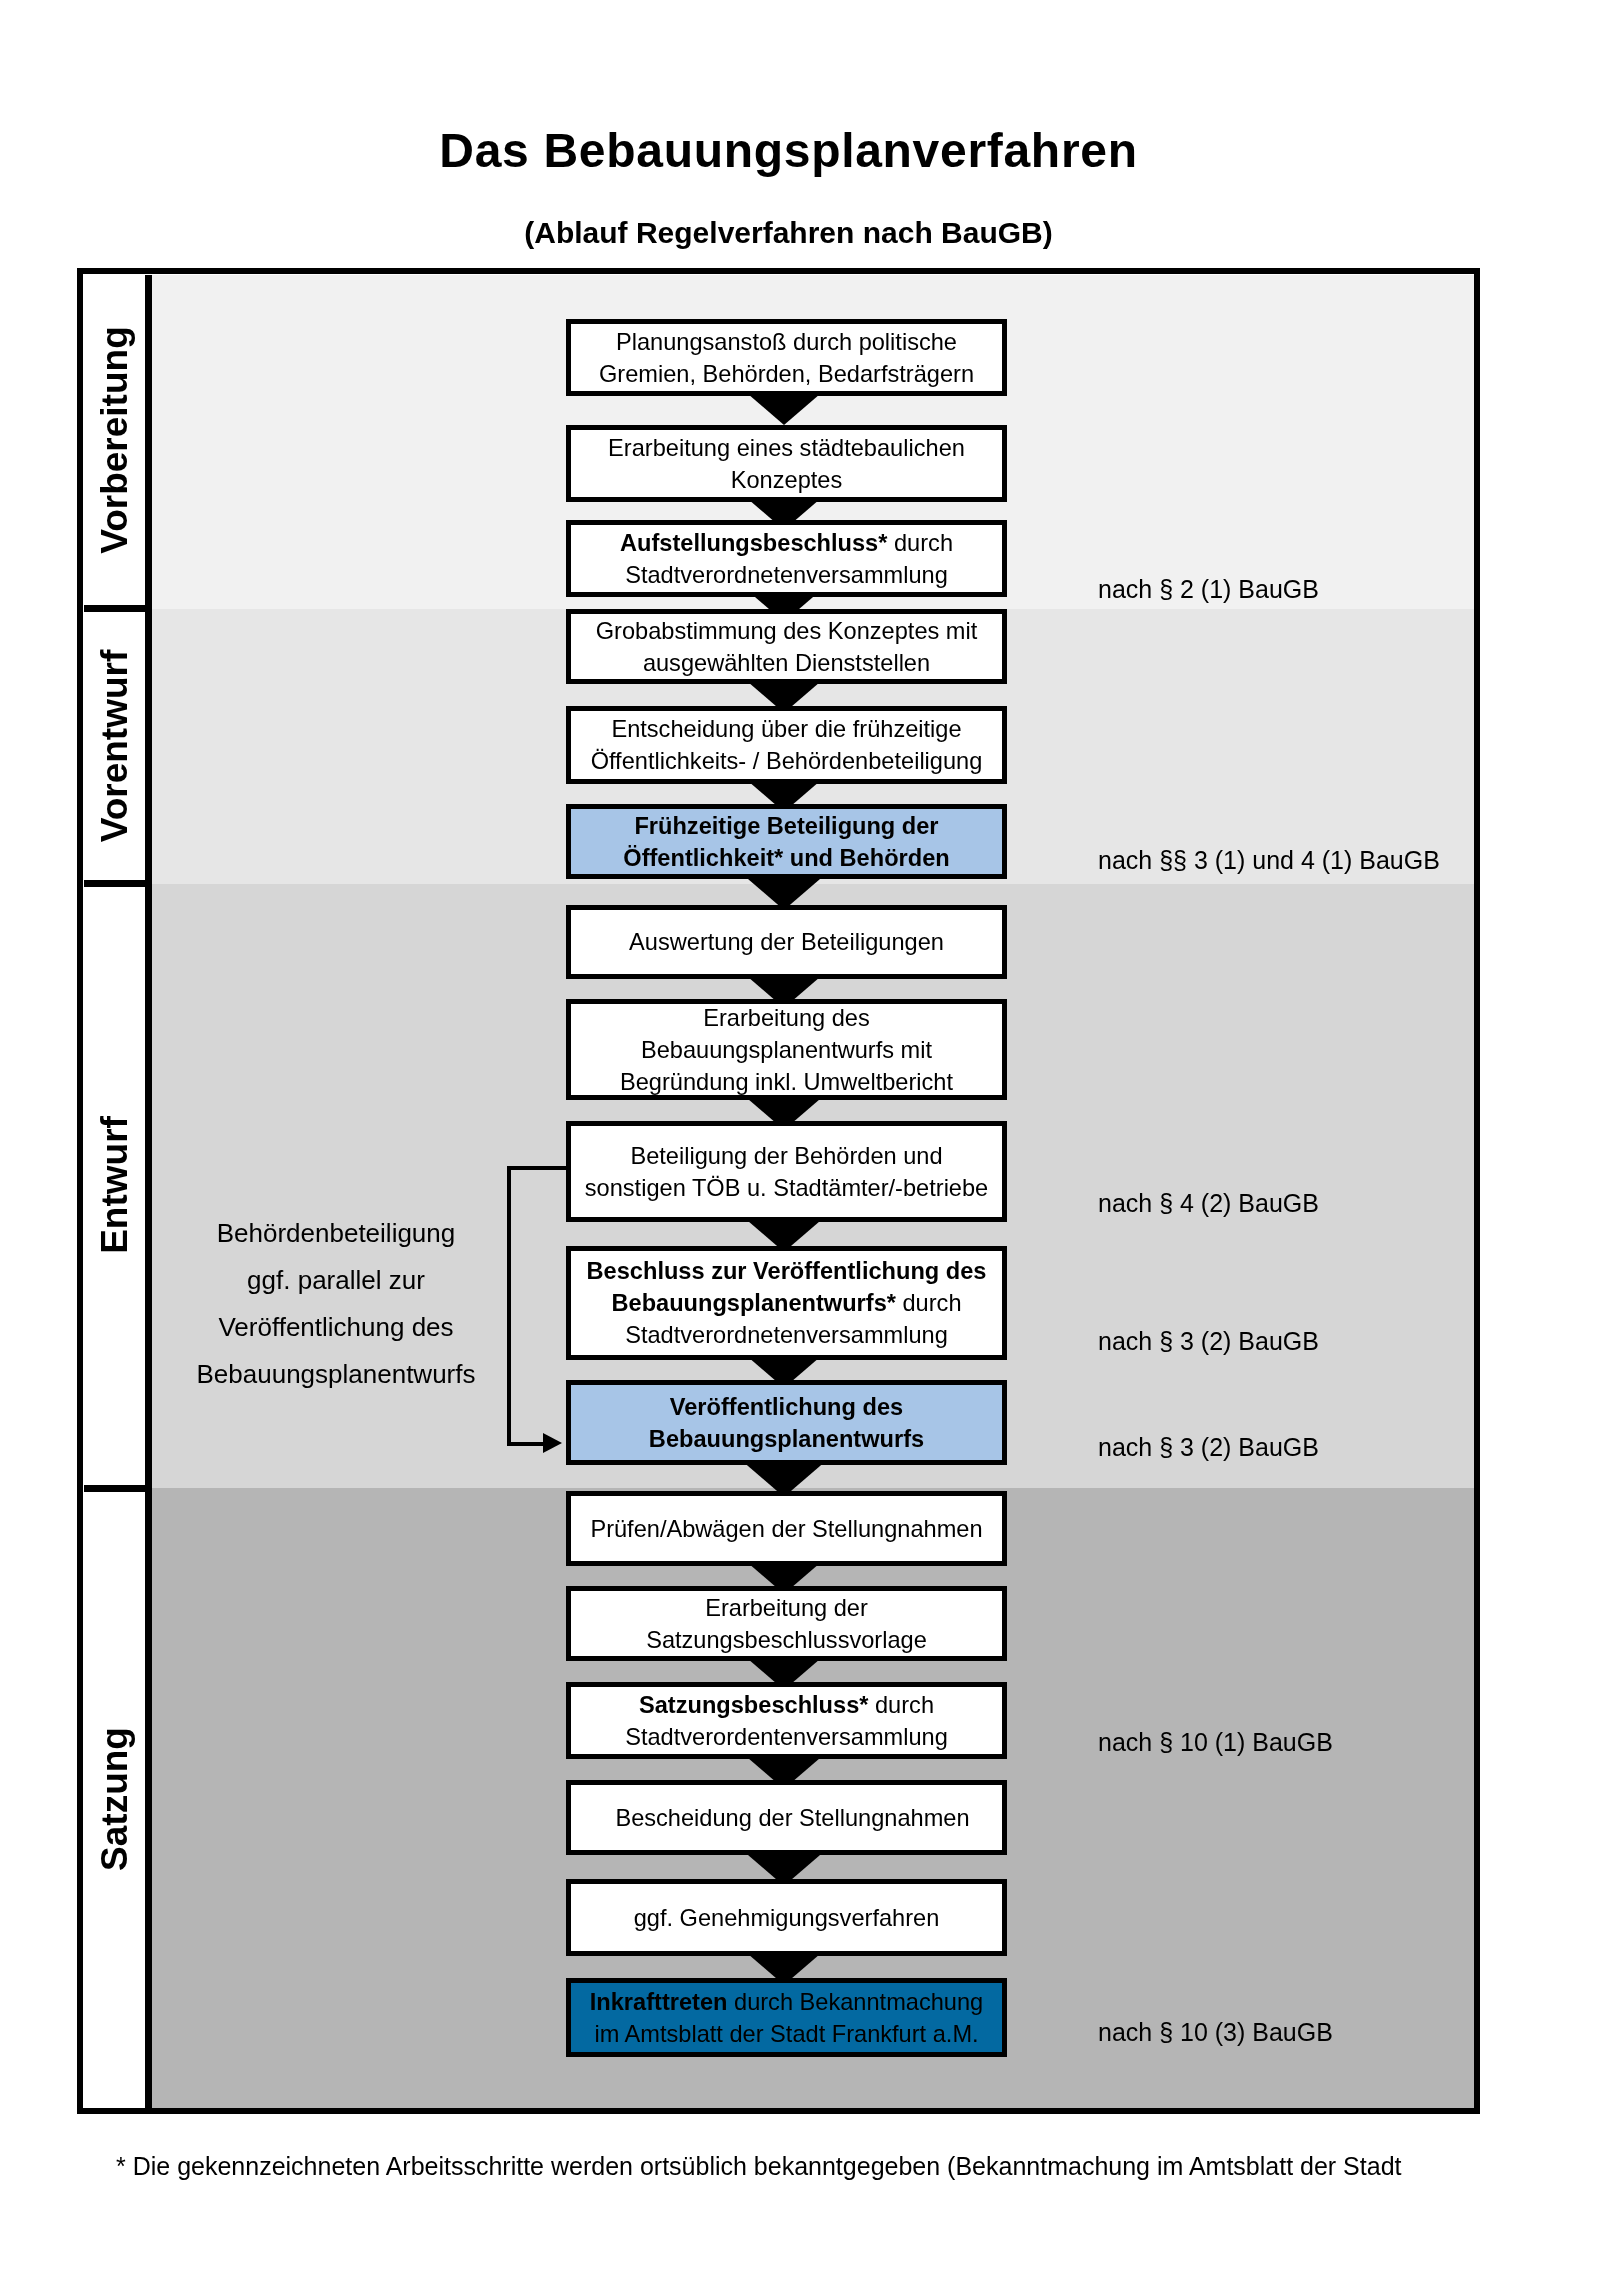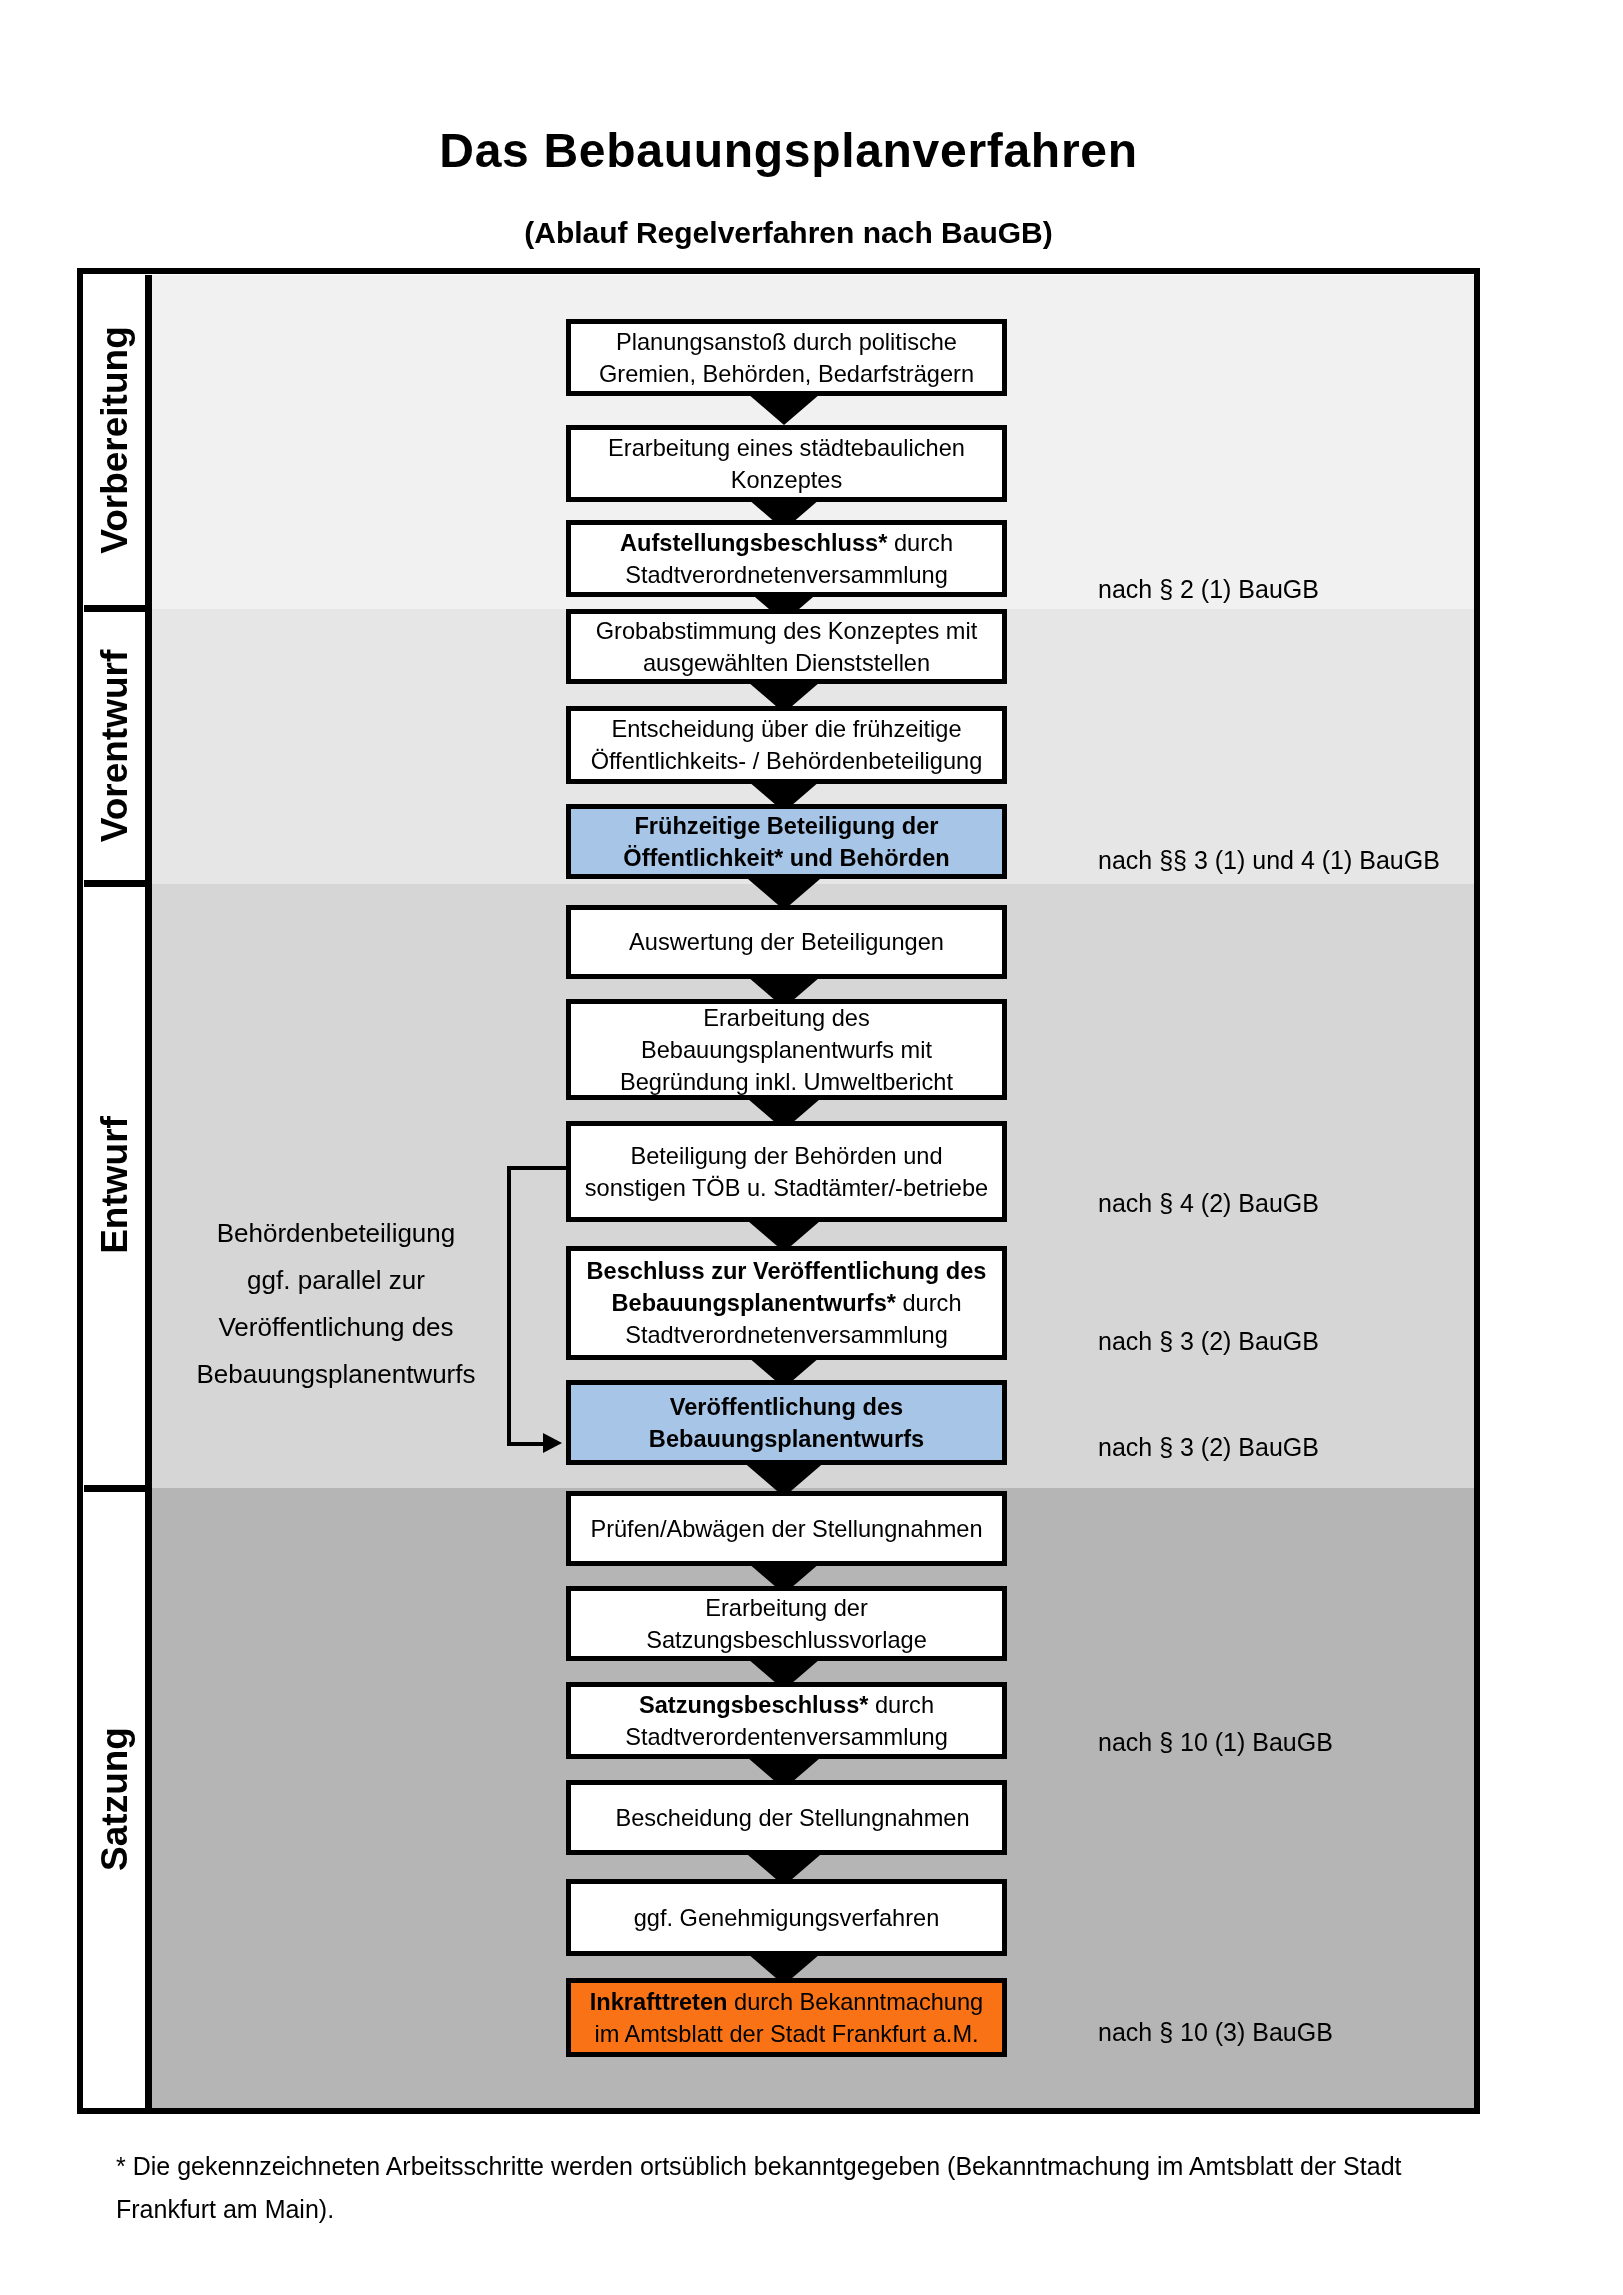--- a/index.html
+++ b/index.html
@@ -141,36 +141,35 @@
       <div class="arrow" style="top: 1752px;"></div>
       <div class="note" style="top: 1726px;">nach § 10 (1) BauGB</div>
       <div class="step" style="top: 1780px; height: 75px; padding-left: 12px;">
         <div class="line"><span>Bescheidung der Stellungnahmen</span></div>
       </div>
       <div class="arrow" style="top: 1849px;"></div>
       <div class="step" style="top: 1879px; height: 77px;">
         <div class="line"><span>ggf. Genehmigungsverfahren</span></div>
       </div>
       <div class="arrow" style="top: 1948px;"></div>
-      <div class="step" style="top: 1978px; height: 79px; background: #f97316;">
+      <div class="step" style="top: 1978px; height: 79px; background: #0369a1;">
         <div class="line"><span class="b">Inkrafttreten</span><span> durch Bekanntmachung</span></div>
         <div class="line"><span>im Amtsblatt der Stadt Frankfurt a.M.</span></div>
       </div>
       <div class="note" style="top: 2016px;">nach § 10 (3) BauGB</div>
     </div>
 
   <div class="br-v"></div>
   <div class="br-h1"></div>
   <div class="br-h2"></div>
   <div class="br-a"></div>
 
   <div class="sidenote">
     <div>Behördenbeteiligung</div>
     <div>ggf. parallel zur</div>
     <div>Veröffentlichung des</div>
     <div>Bebauungsplanentwurfs</div>
   </div>
 
   <div class="footnote-line" style="top:2148px;">* Die gekennzeichneten Arbeitsschritte werden ortsüblich bekanntgegeben (Bekanntmachung im Amtsblatt  der Stadt</div>
-  <div class="footnote-line" style="top:2191px;">Frankfurt am Main).</div>
 
 </div>
 
 
 </body></html>

